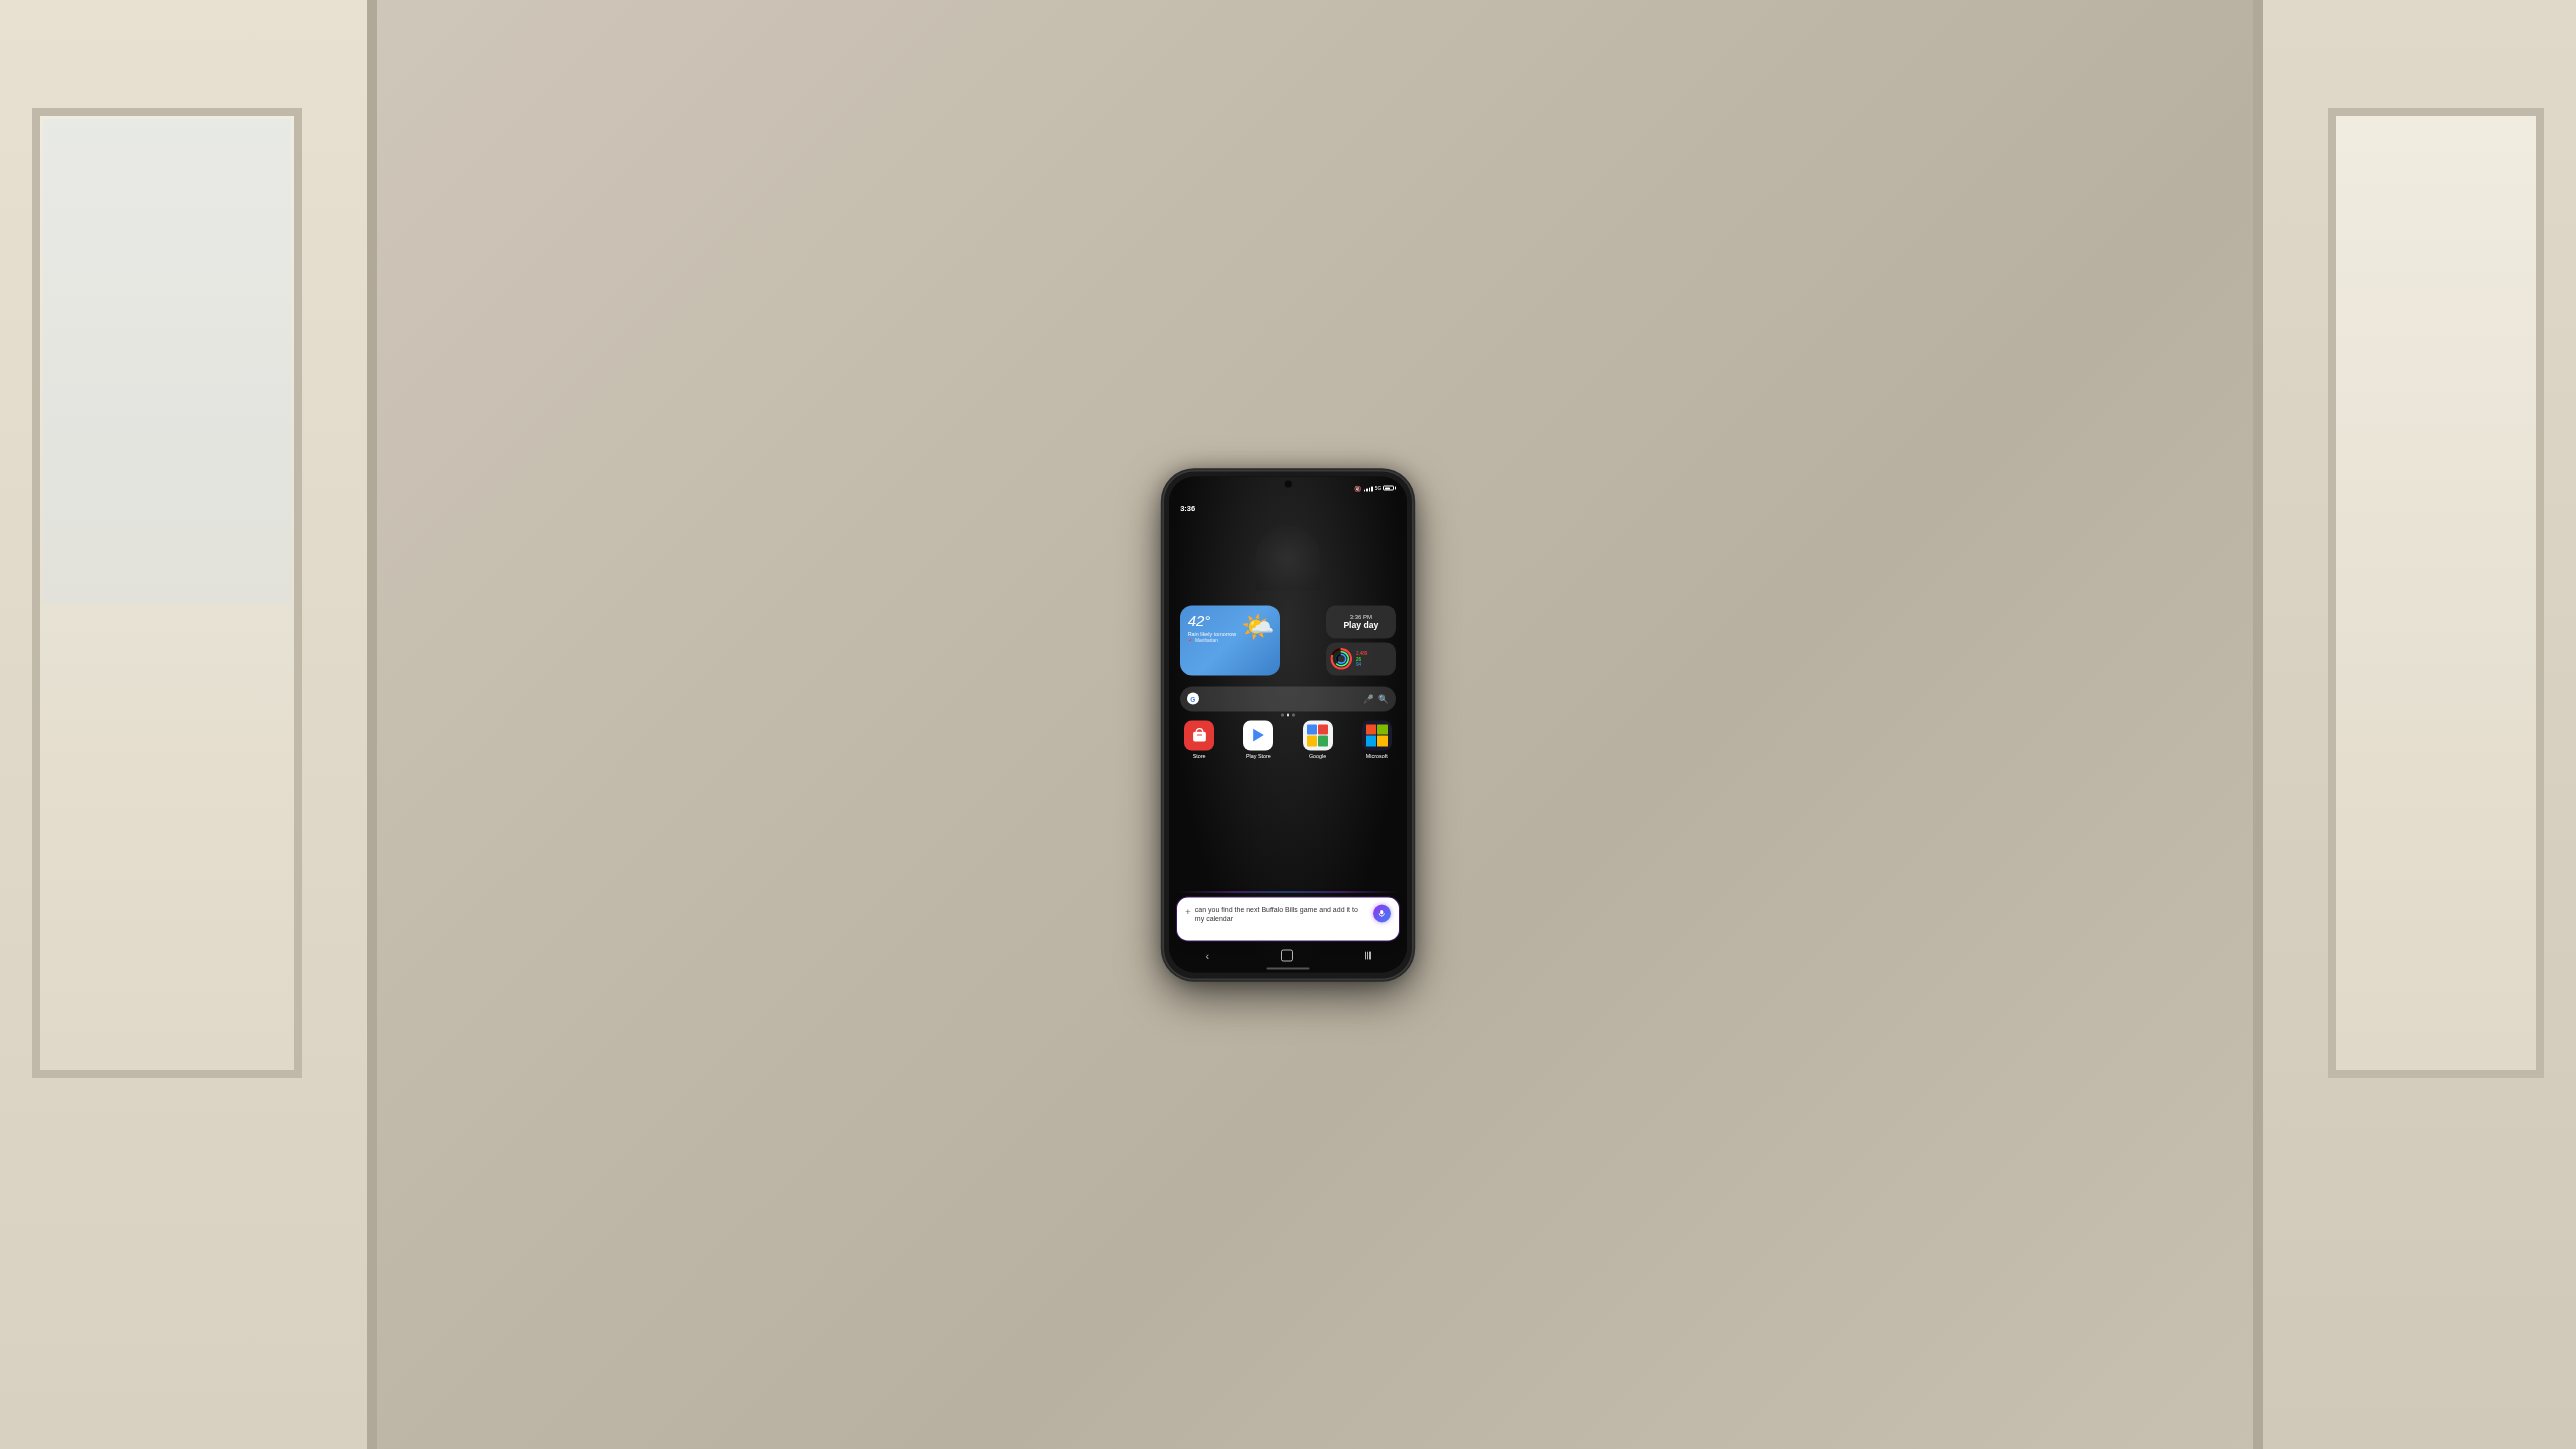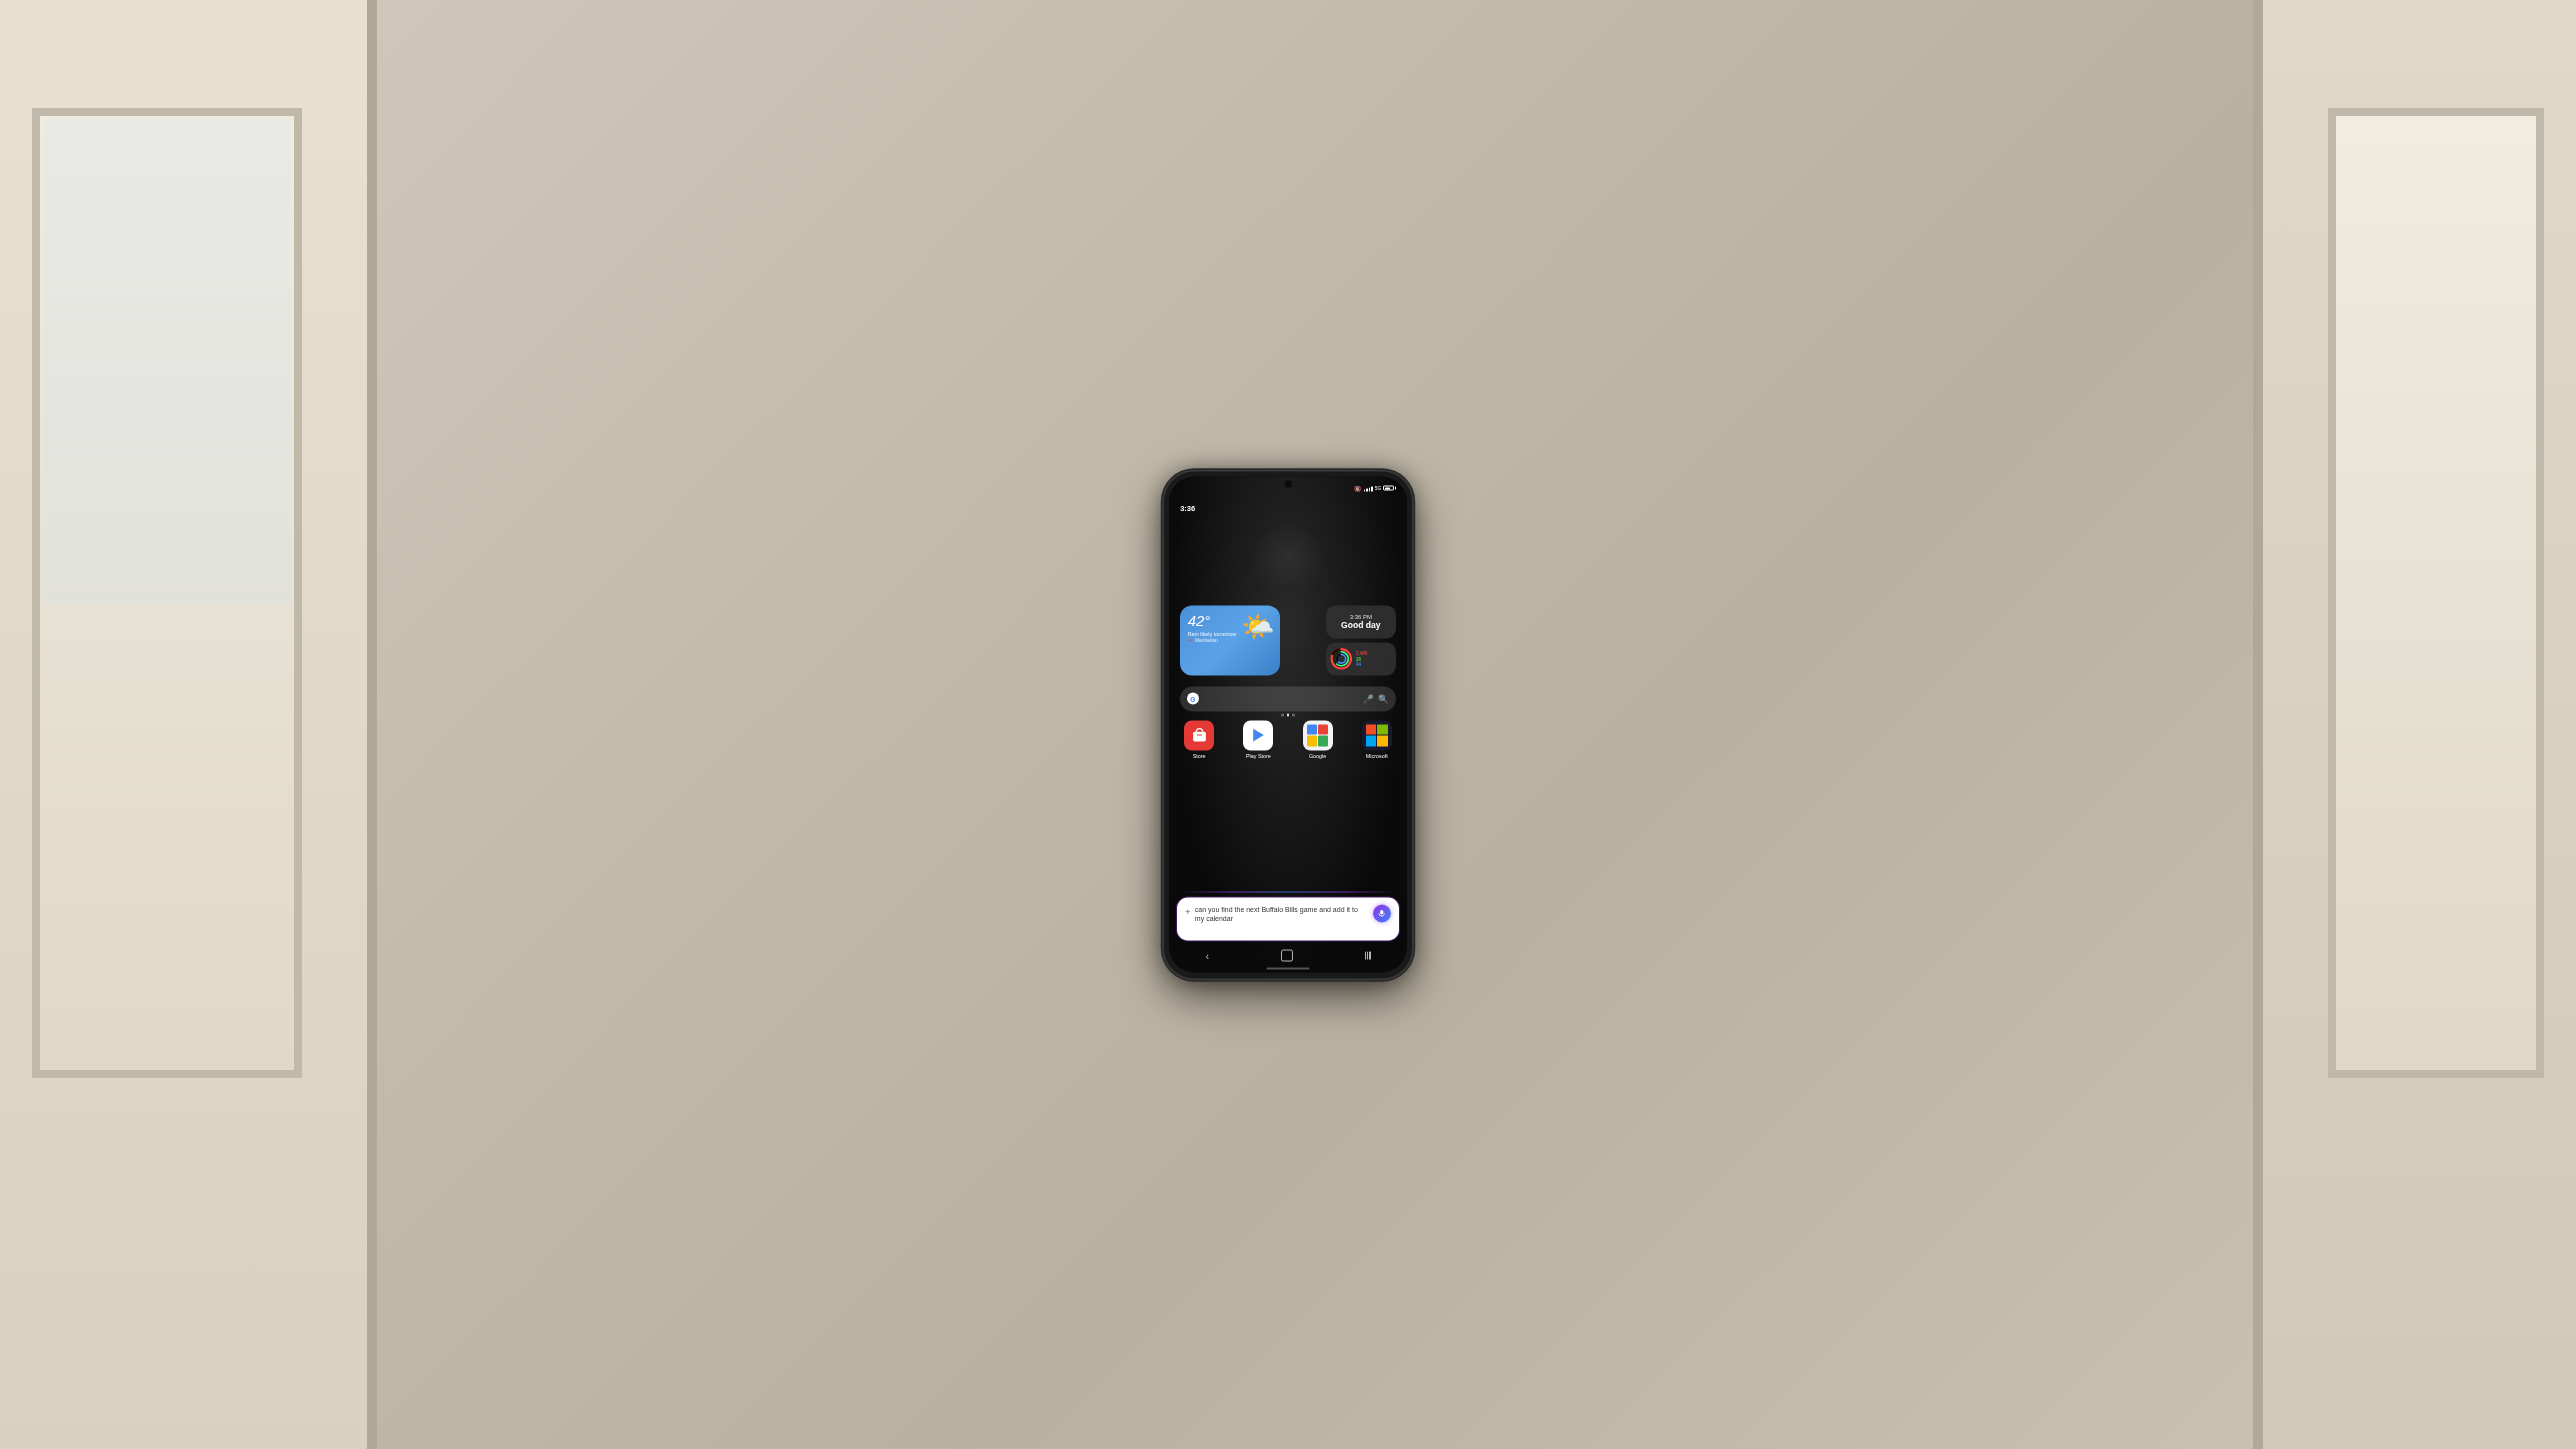--- a/index.html
+++ b/index.html
@@ -640,21 +640,21 @@
           <div class="weather-temp">42°</div>
           <div class="weather-desc">Rain likely tomorrow</div>
           <div class="weather-location">
             <span>📍</span>
             <span>Manhattan</span>
           </div>
         </div>
 
         <div class="clock-widget">
           <div class="clock-time">3:36 PM</div>
-          <div class="clock-greeting">Good day</div>
+          <div class="clock-greeting">Play day</div>
         </div>
 
         <div class="fitness-widget">
           <div class="fitness-ring">
             <svg viewBox="0 0 42 42">
 
               <circle cx="21" cy="21" r="18" fill="none" stroke="#330000" stroke-width="4"></circle>
               <circle cx="21" cy="21" r="18" fill="none" stroke="#ff4444" stroke-width="4" stroke-dasharray="90 23" stroke-dashoffset="0" stroke-linecap="round" transform="rotate(-90 21 21)"></circle>
 
               <circle cx="21" cy="21" r="13" fill="none" stroke="#003300" stroke-width="3"></circle>

